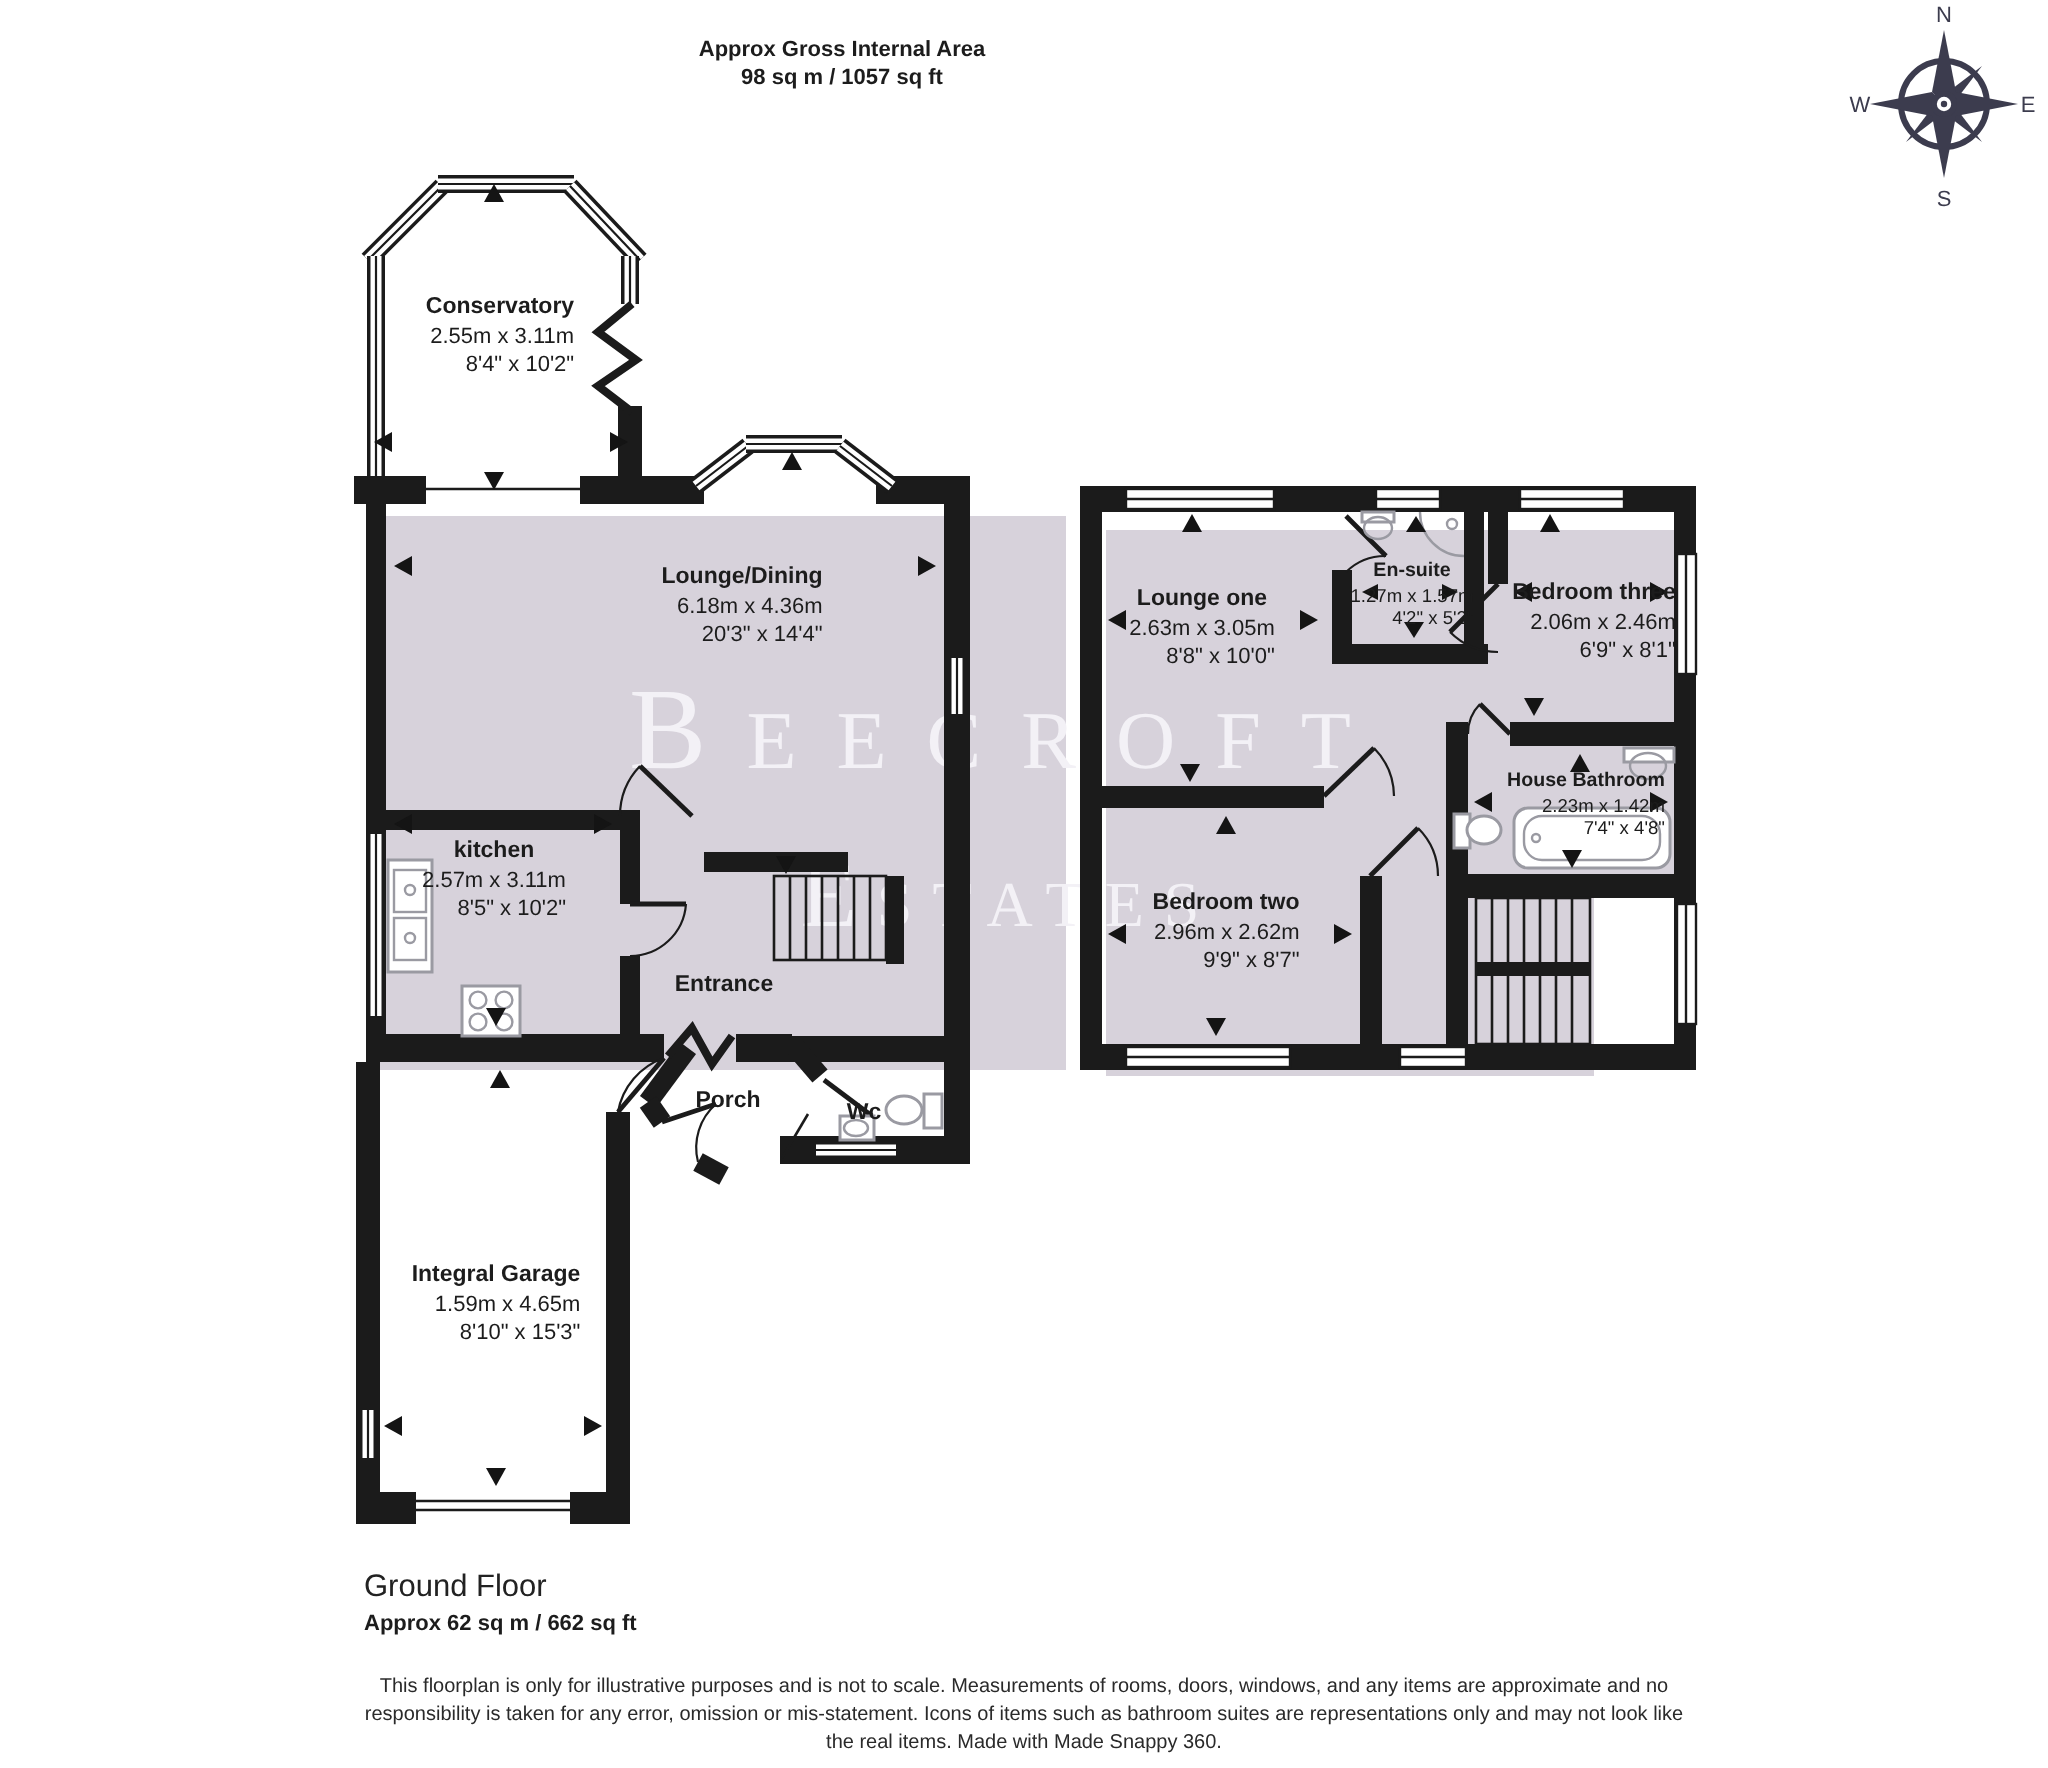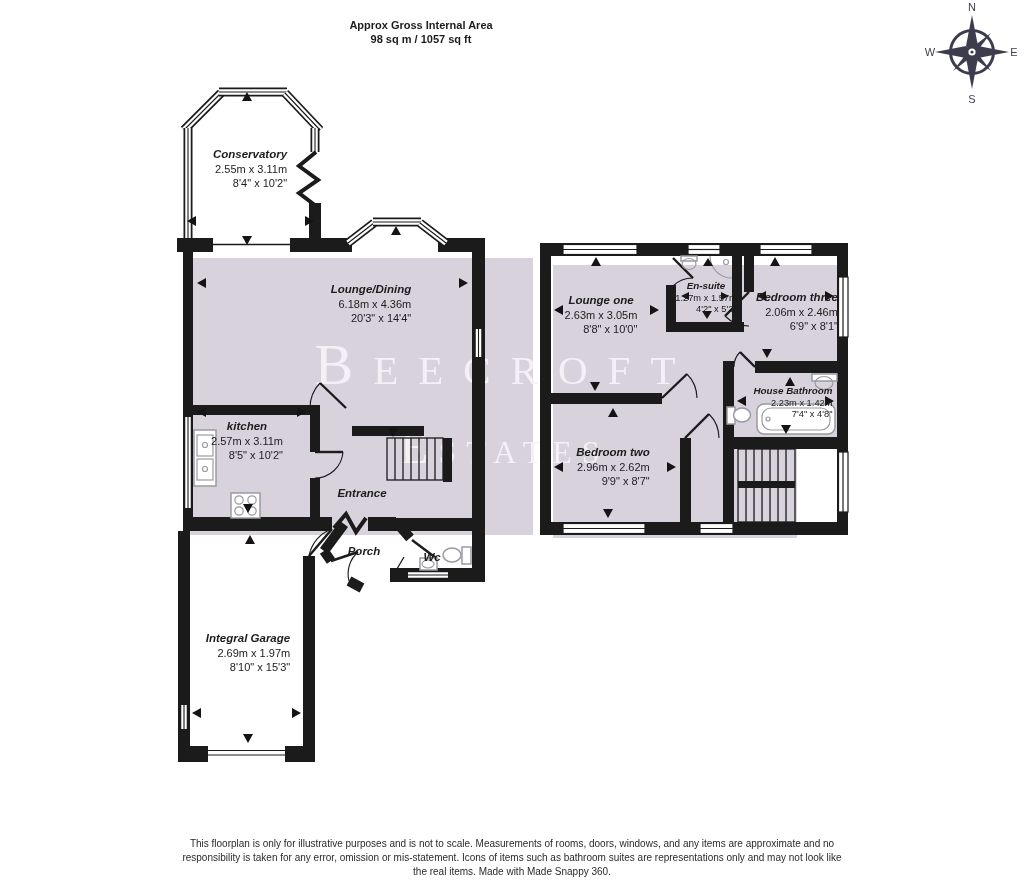--- a/index.html
+++ b/index.html
@@ -24,21 +24,21 @@
   .plate{fill:#d7d2db;}
   .wm1{font-family:"Liberation Serif",serif;font-size:58px;font-variant:small-caps;
        letter-spacing:20px;fill:#f3f1f6;text-anchor:middle;}
   .wm2{font-family:"Liberation Serif",serif;font-size:46px;font-variant:small-caps;
        letter-spacing:10px;fill:#f3f1f6;text-anchor:middle;}
   .cmp-letter{font-family:"Liberation Sans",sans-serif;font-size:11px;fill:#3c3c4e;text-anchor:middle;}
   
   .hdr{position:absolute;left:0;top:18px;width:842px;text-align:center;line-height:1.3;}
   .hdr .t1,.hdr .t2{font-size:11px;font-weight:bold;}
   .lbl{position:absolute;transform:translate(-50%,-50%);text-align:center;line-height:1.28;white-space:nowrap;}
-  .rname{font-size:11.5px;font-weight:bold;font-style:italic;}
+  .rname{font-size:11.5px;font-weight:bold;}
   .rdim{font-size:11px;text-align:right;}
   .sm .rname{font-size:9.8px;}
   .sm .rdim{font-size:9.3px;}
   .floor-lbl{position:absolute;line-height:1.4;}
   .floor-name{font-size:15.5px;color:#222;}
   .floor-area{font-size:11px;font-weight:bold;}
   .disclaimer{position:absolute;left:182px;top:837px;width:660px;text-align:center;
               font-size:10px;color:#2a2a2a;line-height:1.38;}
 </style>
 </head>
@@ -360,21 +360,21 @@
   <div class="rname">Entrance</div>
 </div>
 <div class="lbl" style="left:364px;top:551px">
   <div class="rname">Porch</div>
 </div>
 <div class="lbl" style="left:432px;top:557px">
   <div class="rname">Wc</div>
 </div>
 <div class="lbl" style="left:248px;top:652px">
   <div class="rname">Integral Garage</div>
-  <div class="rdim">2.69m x 1.97m</div>
+  <div class="rdim">1.59m x 4.65m</div>
   <div class="rdim">8'10" x 15'3"</div>
 </div>
 
 <div class="lbl" style="left:601px;top:314px">
   <div class="rname">Lounge one</div>
   <div class="rdim">2.63m x 3.05m</div>
   <div class="rdim">8'8" x 10'0"</div>
 </div>
 <div class="lbl sm" style="left:706px;top:298px">
   <div class="rname">En-suite</div>
@@ -390,16 +390,20 @@
   <div class="rname">House Bathroom</div>
   <div class="rdim">2.23m x 1.42m</div>
   <div class="rdim">7'4" x 4'8"</div>
 </div>
 <div class="lbl" style="left:613px;top:466px">
   <div class="rname">Bedroom two</div>
   <div class="rdim">2.96m x 2.62m</div>
   <div class="rdim">9'9" x 8'7"</div>
 </div>
 
+<div class="floor-lbl" style="left:182px;top:783px">
+  <div class="floor-name">Ground Floor</div>
+  <div class="floor-area">Approx 62 sq m / 662 sq ft</div>
+</div>
 
 <div class="disclaimer">This floorplan is only for illustrative purposes and is not to scale. Measurements of rooms, doors, windows, and any items are approximate and no responsibility is taken for any error, omission or mis-statement. Icons of items such as bathroom suites are representations only and may not look like the real items. Made with Made Snappy 360.</div>
 
 </div>
 
 </body></html>

